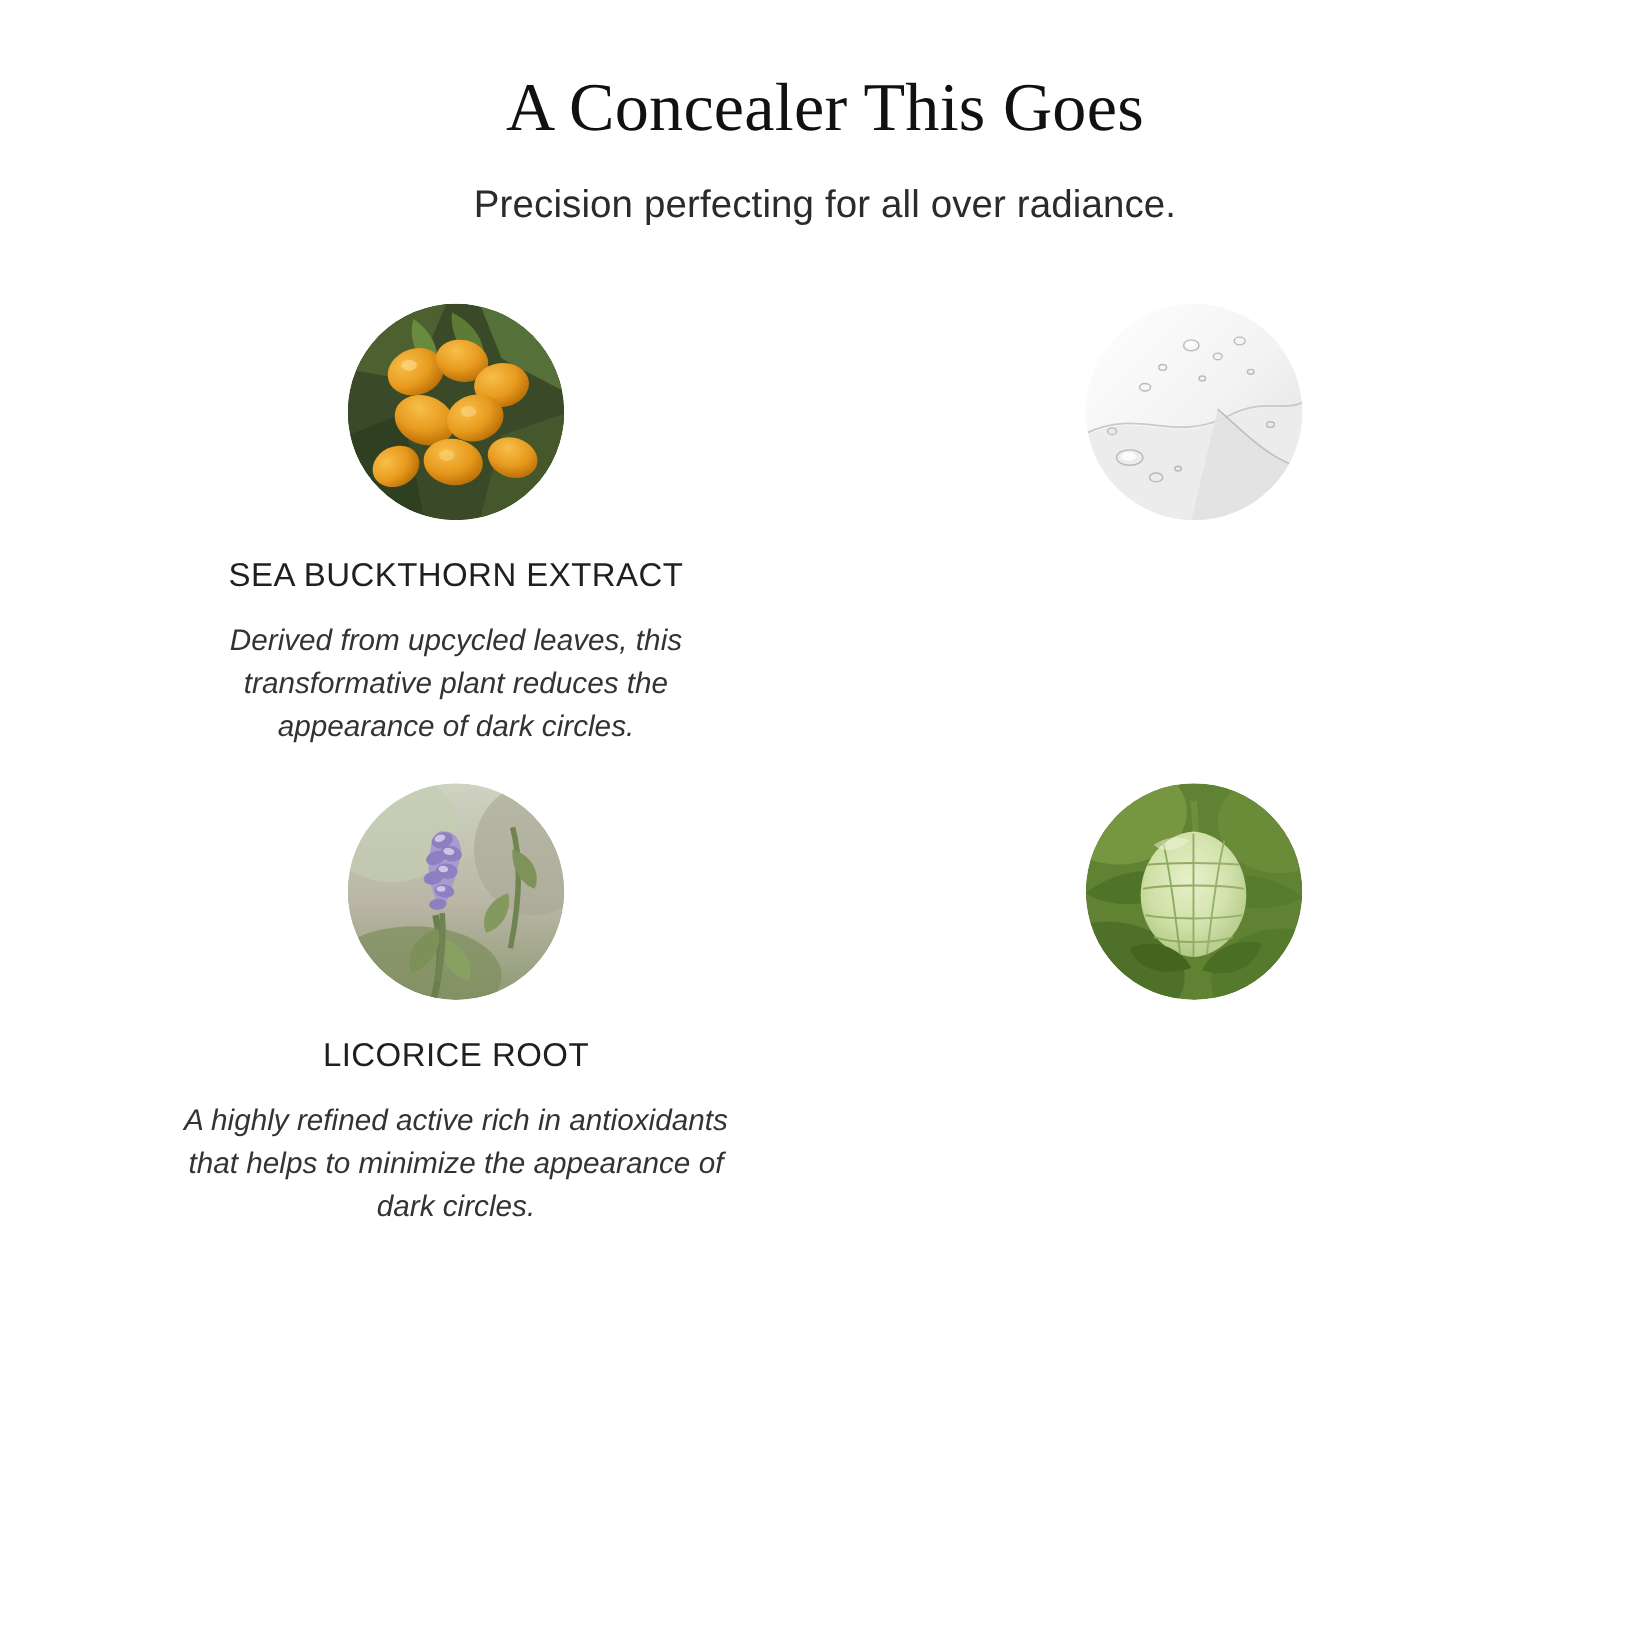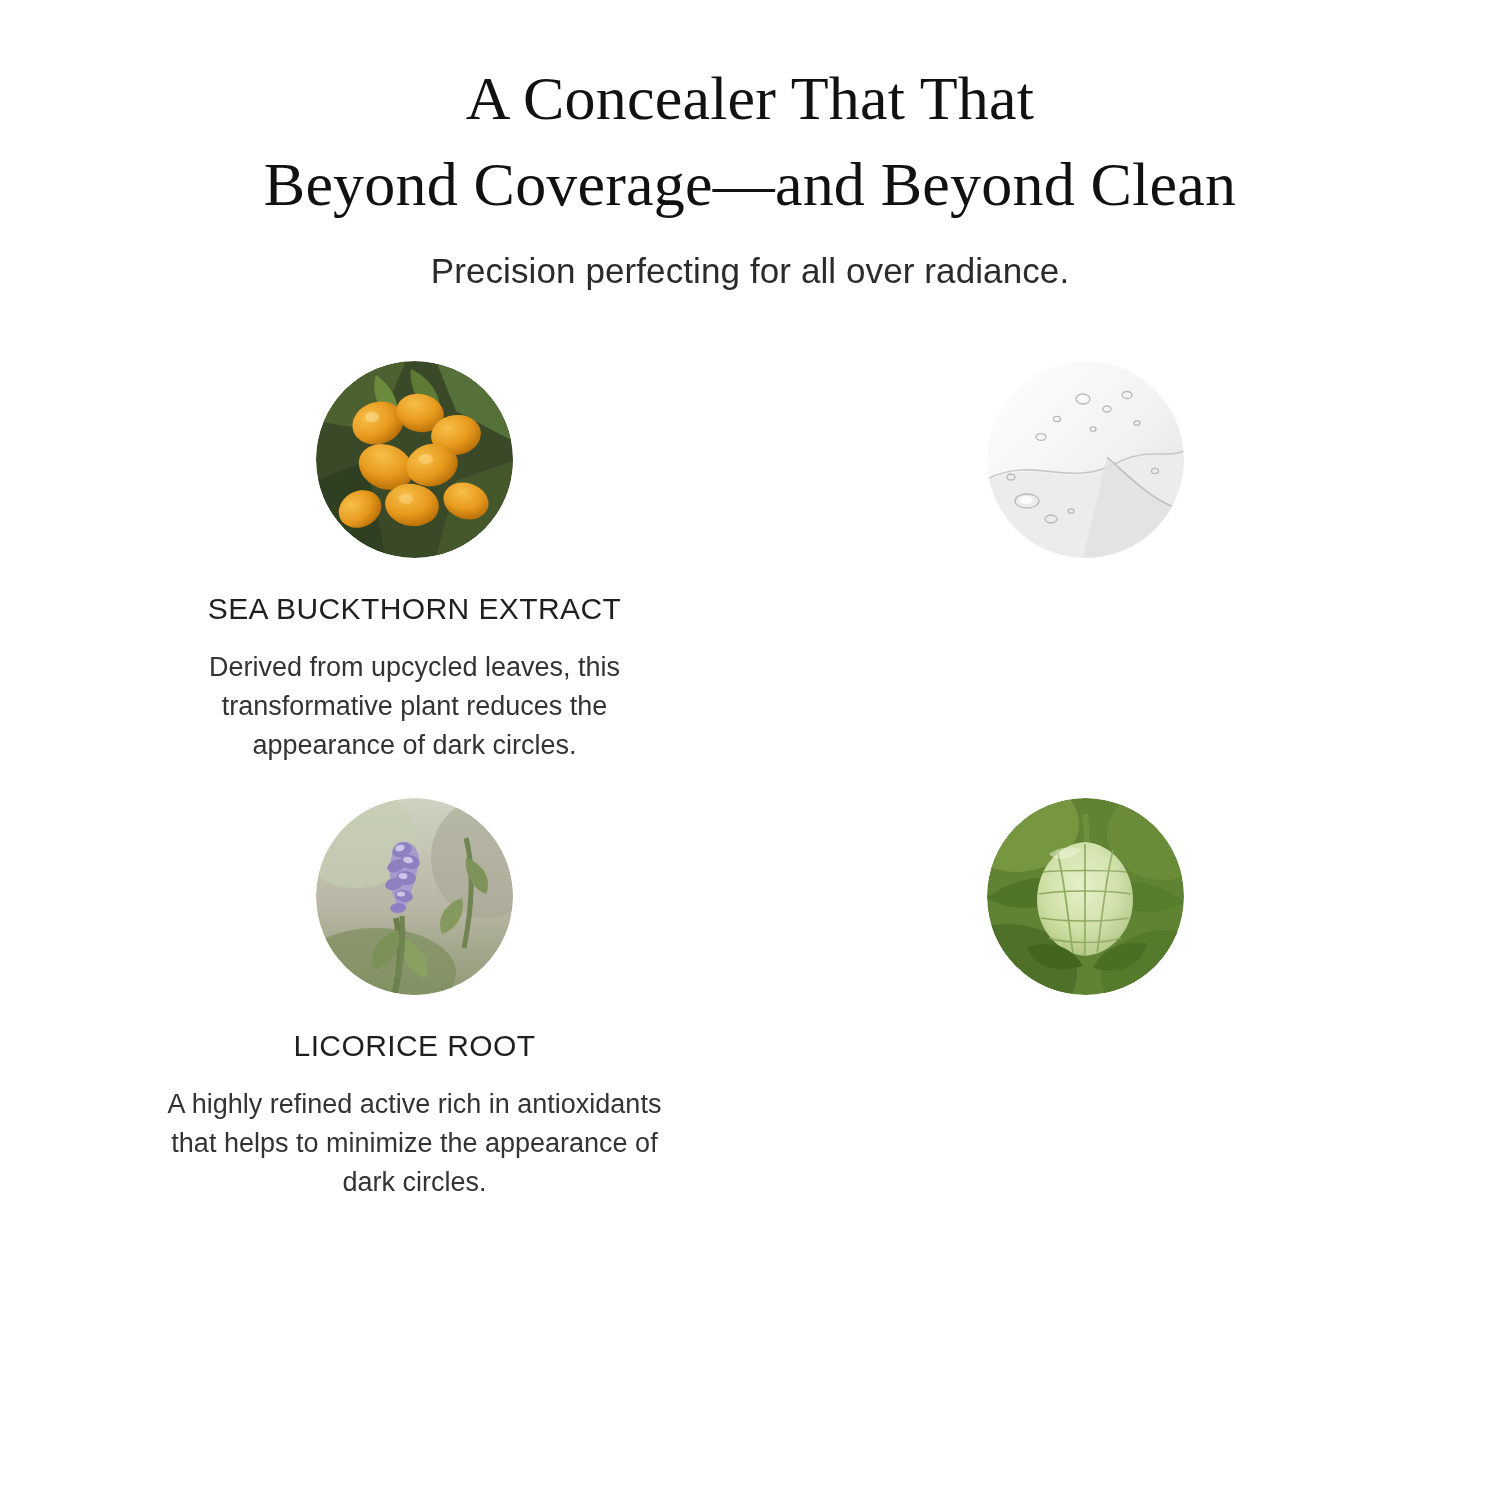--- a/index.html
+++ b/index.html
@@ -83,34 +83,34 @@
     font-weight: 400;
     color: #1f1f1f;
     text-transform: uppercase;
   }
   .card-desc {
     margin-top: 22px;
     font-size: 27px;
     line-height: 1.45;
     color: #333333;
     max-width: 530px;
+    font-style: italic;
   }
   .card.right .card-desc {
     max-width: 560px;
   }
 </style>
 </head>
 <body>
 
 <div class="page">
 
   <div class="header">
     <h1 class="headline">
-      <span class="line">A Concealer That That</span>
-      <span class="line">Beyond Coverage—and Beyond Clean</span>
+      <span class="line">A Concealer This Goes</span>
     </h1>
     <div class="subhead">Precision perfecting for all over radiance.</div>
   </div>
 
   <div class="grid">
 
     <div class="card left">
       <div class="thumb">
         <svg viewBox="0 0 197 197" xmlns="http://www.w3.org/2000/svg">
           <defs>

